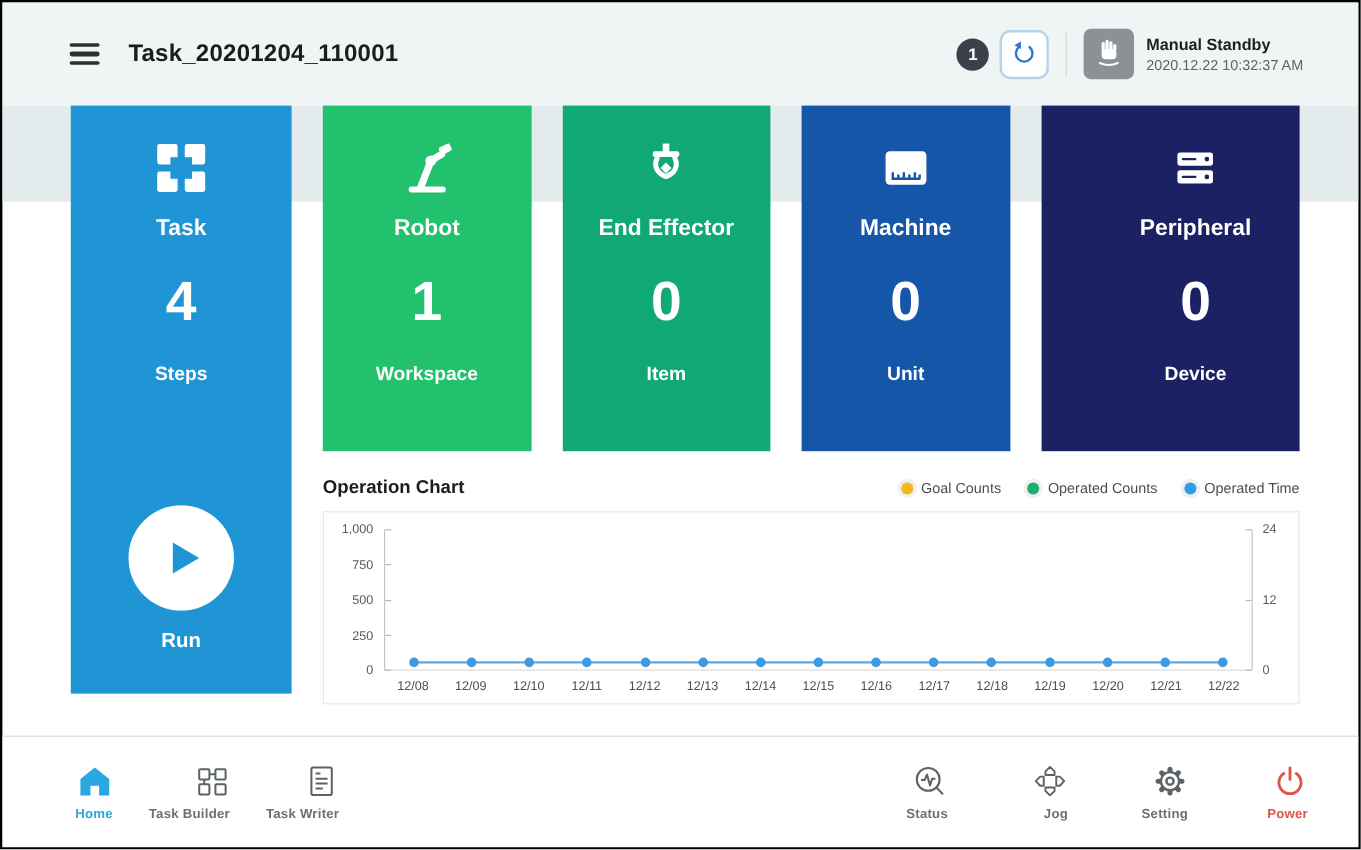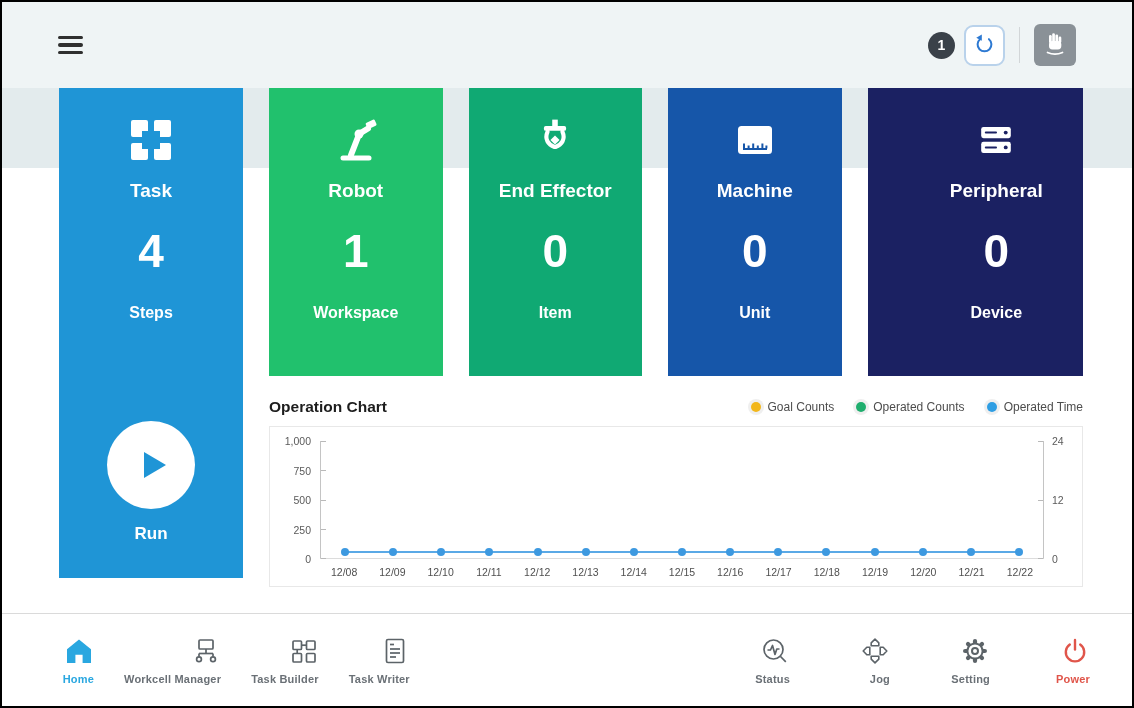--- a/index.html
+++ b/index.html
@@ -87,20 +87,21 @@
 <body>
 
 <div class="frame">
 
   <header class="topbar">
     <div class="menu-btn">
       <span class="menu-bar"></span>
       <span class="menu-bar"></span>
       <span class="menu-bar"></span>
     </div>
+    <h1 class="page-title">Task_20201204_110001</h1>
 
     <div class="top-right">
       <div class="count-badge">1</div>
       <button class="reset-btn">
         <span>
           <svg width="23" height="23" viewBox="0 0 24 24" fill="none">
             <path d="M16.63 7.49 A7.2 7.2 0 1 1 7.37 7.49" stroke="#2d79d2" stroke-width="2.1" stroke-linecap="round"></path>
             <polygon points="9.2,2.6 9.2,9.2 3.4,5.9" fill="#2d79d2"></polygon>
           </svg>
         </span>
@@ -110,20 +111,24 @@
         <span>
           <svg width="26" height="26" viewBox="0 0 26 26" fill="#fff">
             <rect x="7" y="5" width="2.7" height="8" rx="1.3"></rect>
             <rect x="10.2" y="3.2" width="2.7" height="9.8" rx="1.3"></rect>
             <rect x="13.4" y="4.4" width="2.7" height="8.6" rx="1.3"></rect>
             <rect x="16.6" y="6.6" width="2.7" height="6.4" rx="1.3"></rect>
             <rect x="7" y="11" width="12.3" height="8.4" rx="3.4"></rect>
             <path d="M5.5 22.5 q7.5 3.2 15 0" stroke="#fff" stroke-width="1.7" fill="none" stroke-linecap="round"></path>
           </svg>
         </span>
+      </div>
+      <div class="mode-text">
+        <div class="mode-label">Manual Standby</div>
+        <div class="timestamp">2020.12.22 10:32:37 AM</div>
       </div>
     </div>
   </header>
 
   <div class="content">
     <div class="band"></div>
     <div class="content-row">
 
       <section class="card task-card" style="background: rgb(31, 149, 214);">
         <div class="card-icon">
@@ -341,34 +346,20 @@
         <span class="nav-icon">
           <svg width="30" height="30" viewBox="0 0 30 30">
             <path d="M15 3.5 L27 13.2 L27 27 L18.6 27 L18.6 18.8 L11.4 18.8 L11.4 27 L3 27 L3 13.2 Z" fill="#29a7e0"></path>
           </svg>
         </span>
         <span class="nav-label">Home</span>
       </div>
       <div class="nav-item">
         <span class="nav-icon">
           <svg width="30" height="30" viewBox="0 0 30 30" fill="none" stroke="#5c6368" stroke-width="1.7">
-            <rect x="8" y="4" width="14" height="9" rx="1"></rect>
-            <line x1="15" y1="13" x2="15" y2="17.5"></line>
-            <line x1="8" y1="17.5" x2="22" y2="17.5"></line>
-            <line x1="8" y1="17.5" x2="8" y2="20.5"></line>
-            <line x1="22" y1="17.5" x2="22" y2="20.5"></line>
-            <circle cx="8" cy="23.3" r="2.4"></circle>
-            <circle cx="22" cy="23.3" r="2.4"></circle>
-          </svg>
-        </span>
-        <span class="nav-label">Workcell Manager</span>
-      </div>
-      <div class="nav-item">
-        <span class="nav-icon">
-          <svg width="30" height="30" viewBox="0 0 30 30" fill="none" stroke="#5c6368" stroke-width="1.7">
             <rect x="4" y="5" width="8.5" height="8.5" rx="1"></rect>
             <rect x="17.5" y="5" width="8.5" height="8.5" rx="1"></rect>
             <rect x="4" y="17.5" width="8.5" height="8.5" rx="1"></rect>
             <rect x="17.5" y="17.5" width="8.5" height="8.5" rx="1"></rect>
             <line x1="12.5" y1="9.2" x2="17.5" y2="9.2"></line>
             <line x1="8.2" y1="13.5" x2="8.2" y2="17.5"></line>
           </svg>
         </span>
         <span class="nav-label">Task Builder</span>
       </div>

